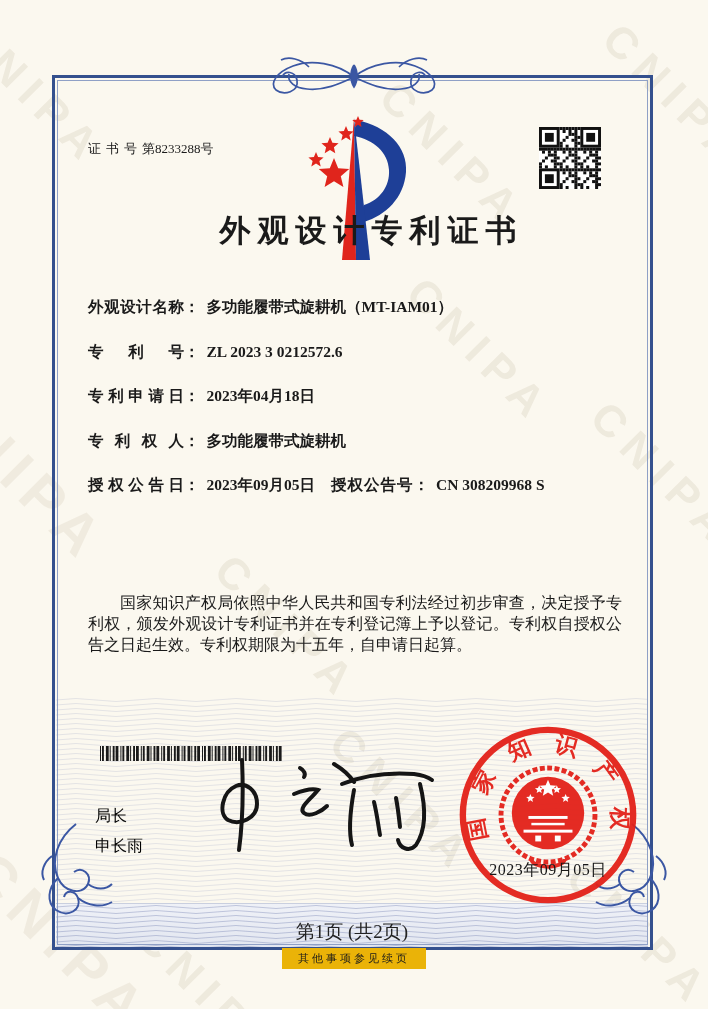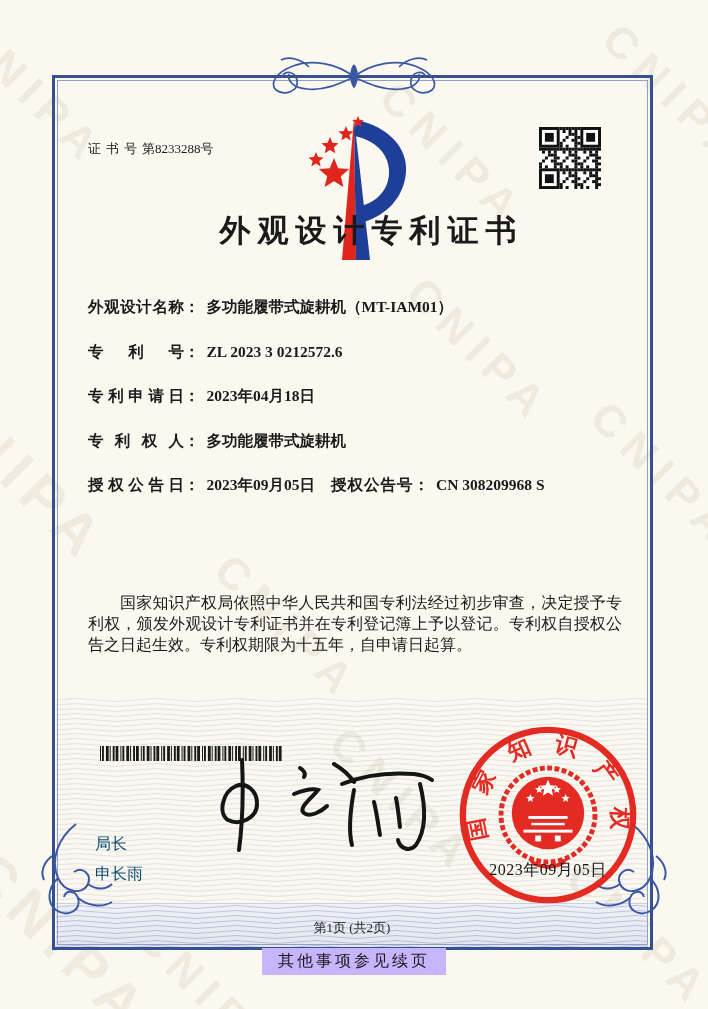--- a/index.html
+++ b/index.html
@@ -31,31 +31,31 @@
   .fields{position:absolute;left:88px;top:296px;width:535px;font-size:15.5px;z-index:3;}
   .frow{line-height:22px;margin-bottom:22.5px;white-space:nowrap;font-weight:bold;}
   .flabel{display:inline-block;width:96px;text-align:justify;text-align-last:justify;vertical-align:top;}
   .fvalue{margin-left:7px;}
   .fcol2{margin-left:16px;}
   .flabel2{letter-spacing:1px;}
   .body-text{position:absolute;left:88px;top:592px;width:534px;font-size:16px;
              line-height:21px;text-align:justify;z-index:3;}
   .body-text p{margin:0;text-indent:2em;}
   .barcode{position:absolute;left:100px;top:746px;width:185px;height:15px;z-index:3;}
-  .director{position:absolute;left:95px;top:834px;z-index:3;
-            font-family:"Liberation Sans","DejaVu Sans",sans-serif;font-size:16px;color:#0c4a6e;}
+  .director{position:absolute;left:95px;top:806px;z-index:3;
+            font-family:"Liberation Sans","DejaVu Sans",sans-serif;font-size:16px;color:#000000;}
   .director div{margin-bottom:9px;}
   .signature{position:absolute;left:212px;top:750px;width:238px;height:112px;z-index:4;}
   .seal{position:absolute;left:455px;top:722px;width:186px;height:186px;z-index:3;opacity:0.95;}
   .seal-date{position:absolute;left:470px;top:860px;width:156px;text-align:center;
              font-size:16px;color:#181818;z-index:5;letter-spacing:0.5px;}
   .pagefoot{position:absolute;left:56px;top:919px;width:592px;text-align:center;
-            font-size:13px;z-index:3;color:#222;}
+            font-size:19px;z-index:3;color:#222;}
   .contnote{position:absolute;left:50%;top:948px;transform:translateX(-50%);
-            background:#c4b5fd;padding:3px 16px;font-size:16px;letter-spacing:3px;z-index:6;}
+            background:#eab308;padding:3px 16px;font-size:11px;letter-spacing:3px;z-index:6;}
 </style>
 </head>
 <body>
 
 <div class="page">
 
   <span class="wm" style="left:-15px;top:10px">CNIPA</span>
   <span class="wm" style="left:405px;top:72px">CNIPA</span>
   <span class="wm" style="left:628px;top:14px">CNIPA</span>
   <span class="wm lg" style="left:-38px;top:368px">CNIPA</span>

